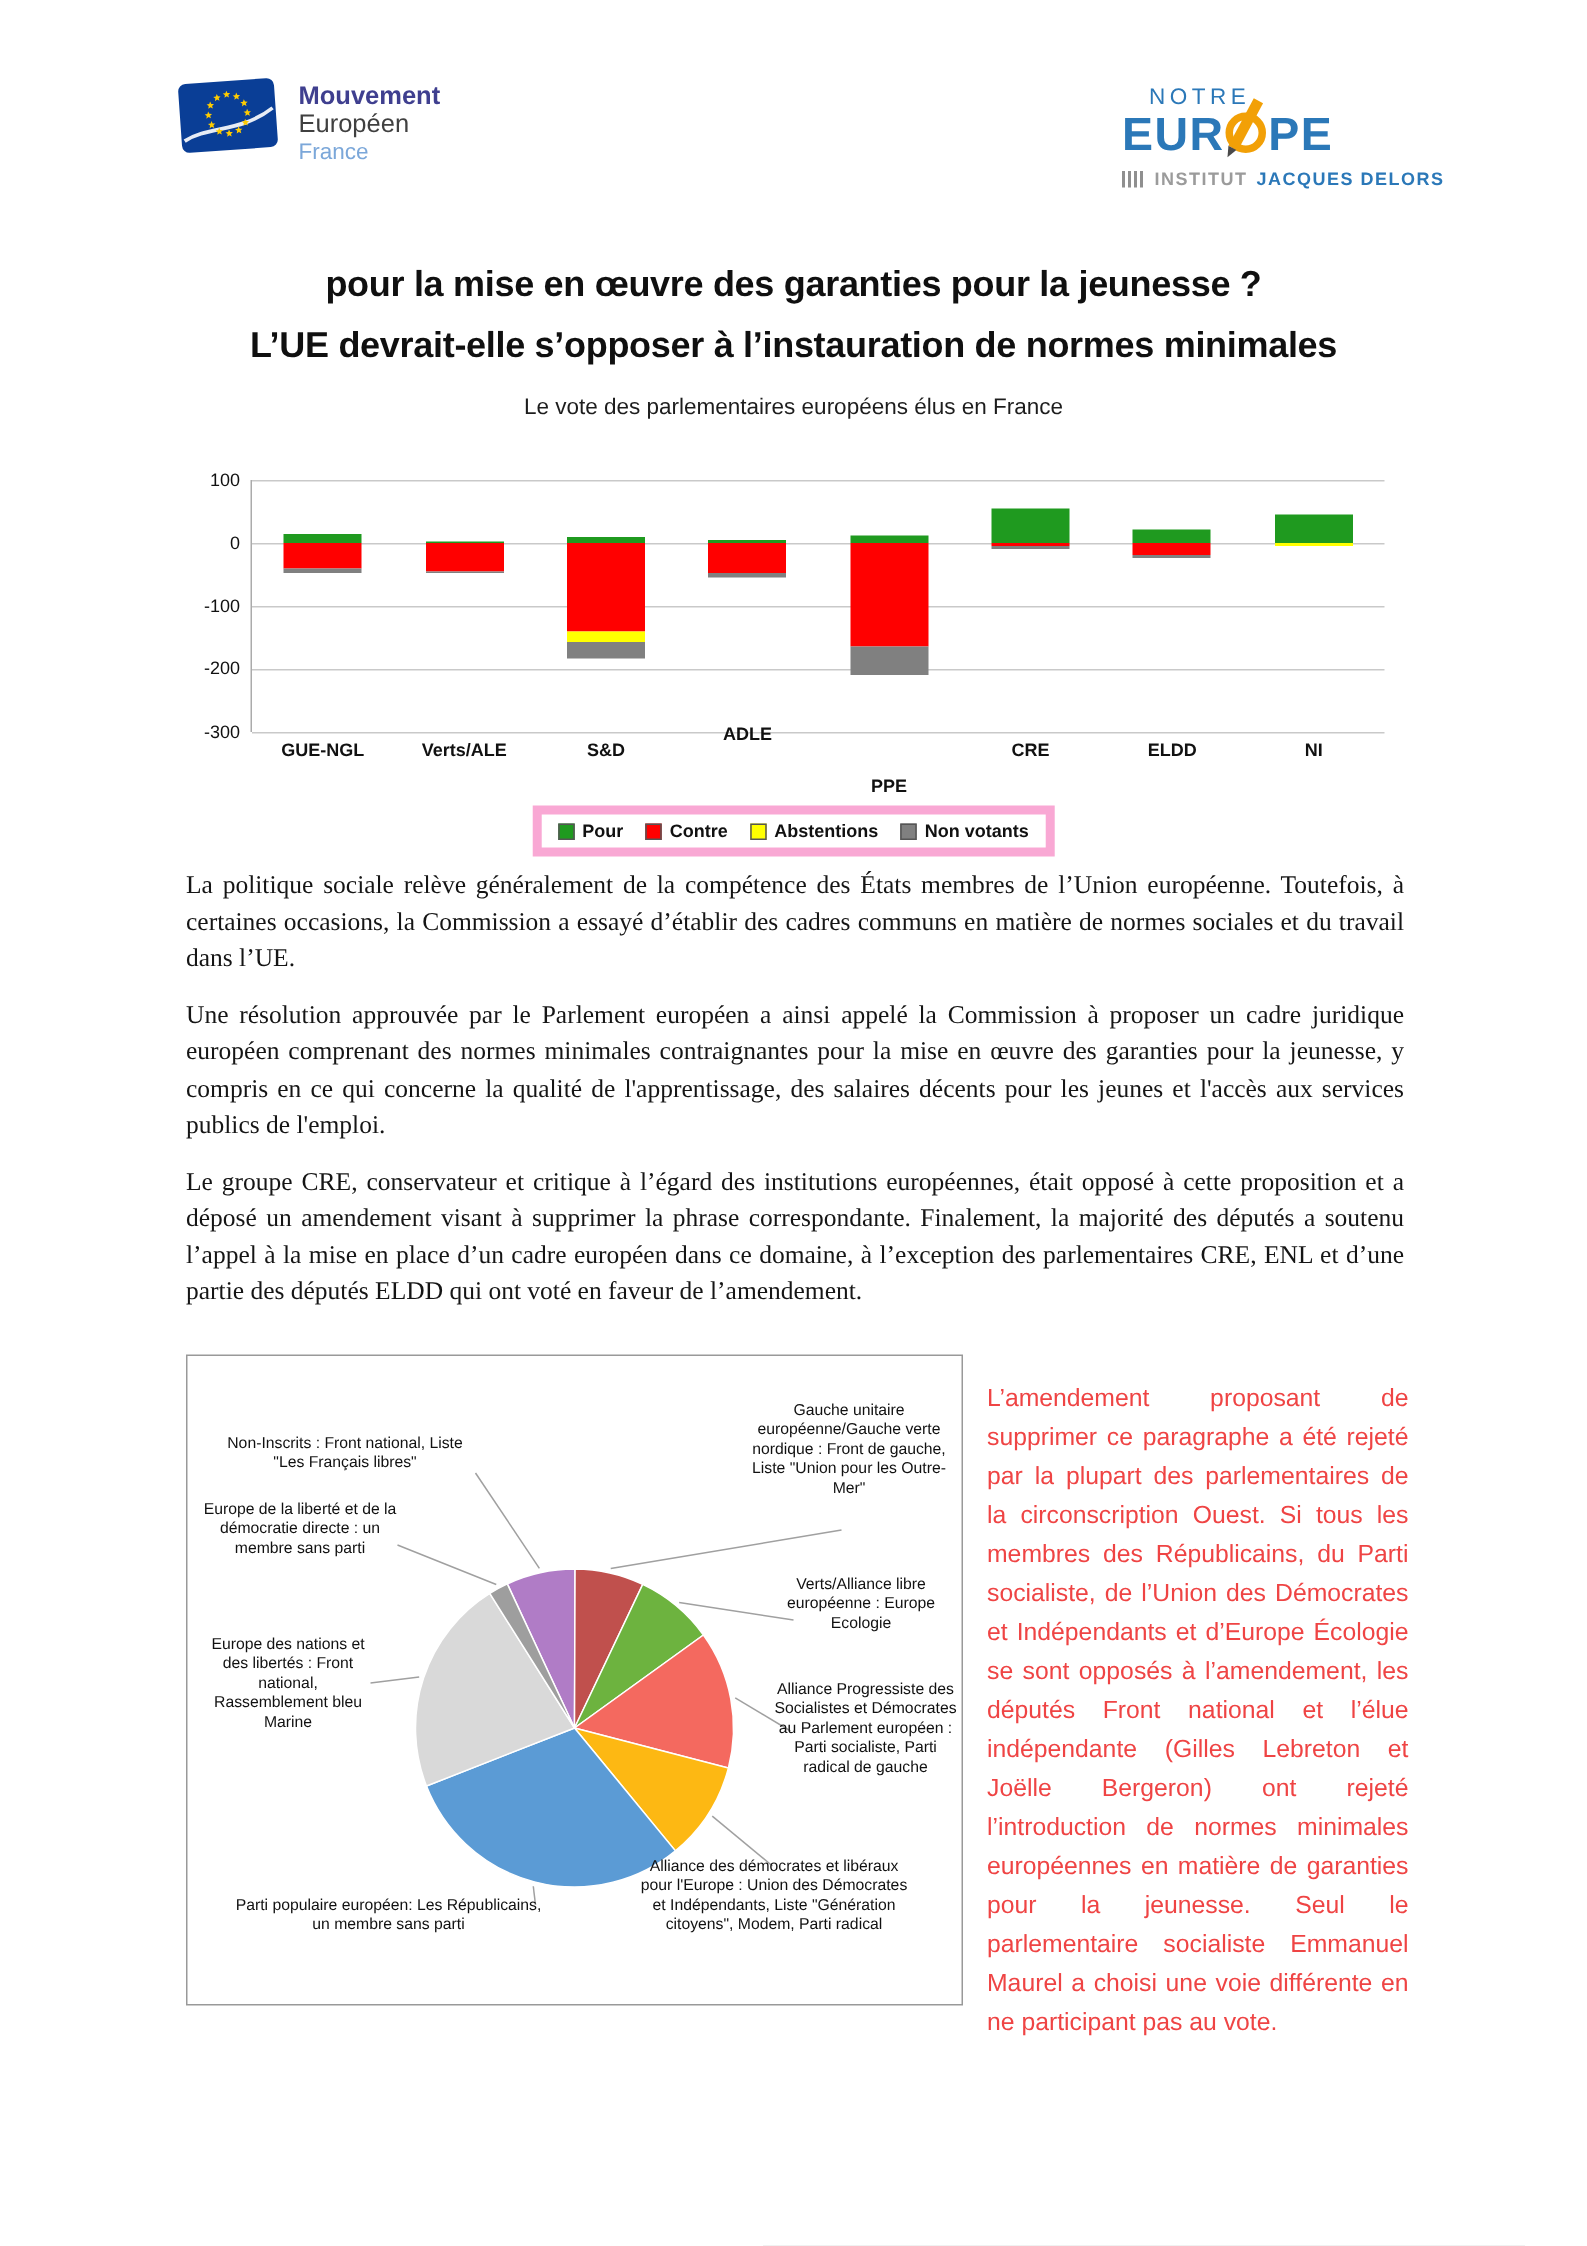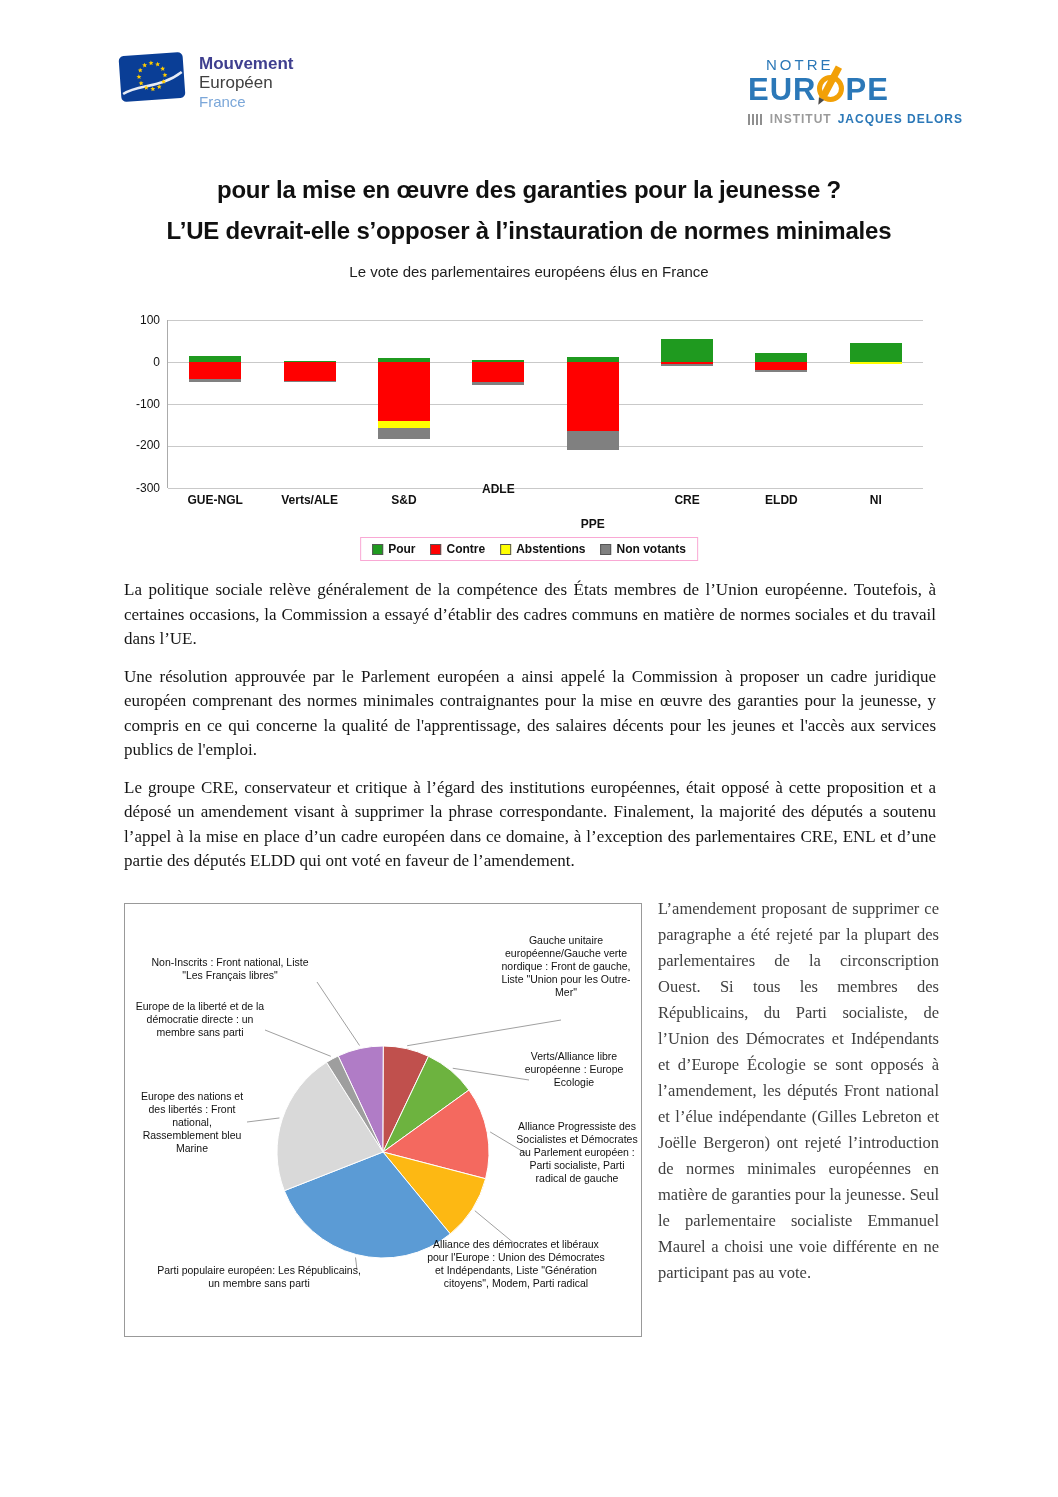--- a/index.html
+++ b/index.html
@@ -33,39 +33,39 @@
 
   
   #bar-chart{position:absolute;left:118px;top:310px;width:814px;height:210px;}
   .grid-line{position:absolute;height:1px;background:#c9c9c9;}
   .y-axis-line{position:absolute;left:49px;top:10px;width:1px;height:168px;background:#ababab;}
   .ytick-label{position:absolute;width:42px;text-align:right;font-size:12px;color:#111;}
   .xcat-label{position:absolute;text-align:center;font-size:12px;font-weight:bold;color:#111;}
   .bar-seg{position:absolute;}
 
   .legend{position:absolute;top:537px;left:50%;transform:translateX(-50%);display:flex;align-items:center;
-          gap:15px;border:1px solid #f9a8d4;background:#fff;padding:4px 11px;}
+          gap:15px;border:6px solid #f9a8d4;background:#fff;padding:4px 11px;}
   .legend-item{display:flex;align-items:center;gap:5px;font-size:12px;font-weight:bold;color:#111;}
   .legend-swatch{width:11px;height:11px;border:1px solid #555;box-sizing:border-box;}
 
   
   .body-text{position:absolute;left:124px;top:578px;width:812px;font-family:"Liberation Serif",serif;
              font-size:17px;line-height:24.5px;text-align:justify;color:#151515;}
   .body-text p{margin:0 0 13px 0;}
 
   
   .pie-box{position:absolute;left:124px;top:903px;width:516px;height:432px;border:1px solid #999;background:#fff;}
   .pie-title{position:absolute;top:9px;left:50%;transform:translateX(-50%);width:430px;text-align:center;
              font-size:12px;font-weight:bold;line-height:15px;color:#111;}
   #pie-svg{position:absolute;left:0;top:0;}
   .pie-label{position:absolute;font-size:10.5px;line-height:13px;text-align:center;color:#111;}
 
   
-  .aside{position:absolute;left:658px;top:896px;width:281px;font-family:Liberation Serif, serif;
-         font-size:16.5px;line-height:26px;text-align:justify;color:#404040;}
+  .aside{position:absolute;left:658px;top:919px;width:281px;font-family:Liberation Sans, sans-serif;
+         font-size:16.5px;line-height:26px;text-align:justify;color:#ef4444;}
 </style>
 </head>
 <body>
 
 <div class="page">
 
   <div class="header-left">
     <svg width="68" height="50" viewBox="0 0 68 50">
       <g transform="rotate(-4 34 25)">
         <rect x="2" y="2" width="64" height="46" rx="5" fill="#0a3e96"></rect>

